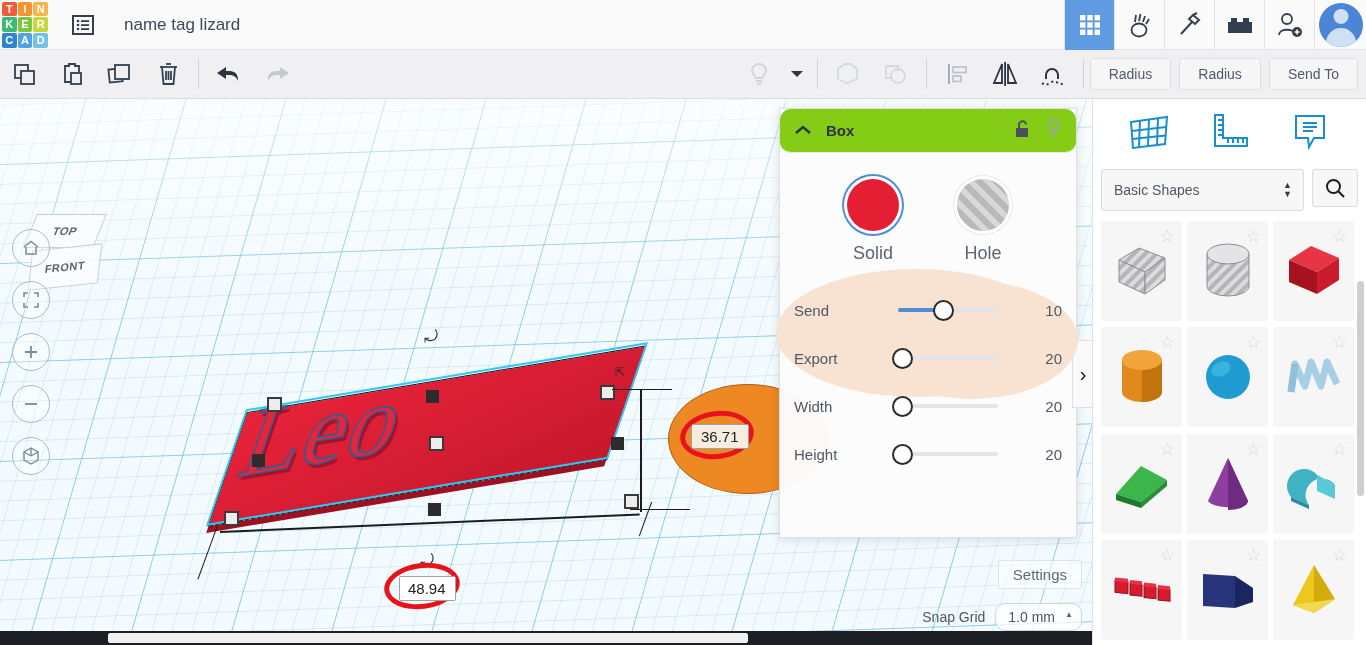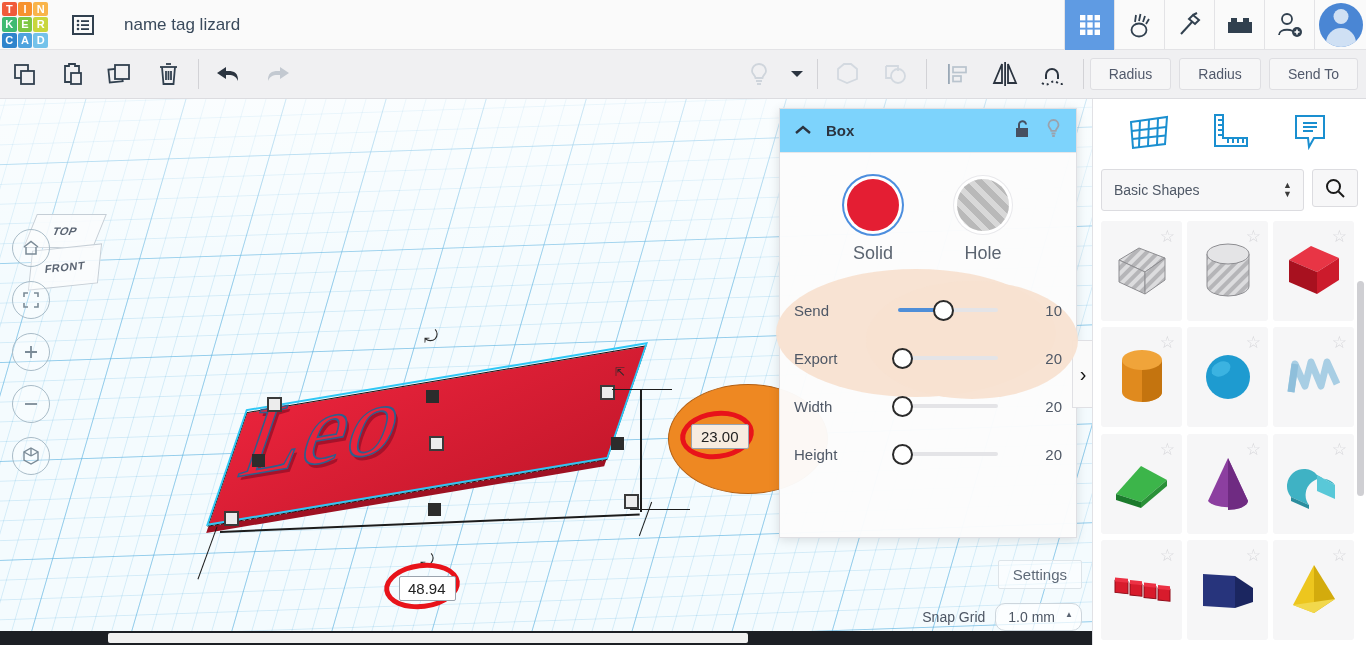--- a/index.html
+++ b/index.html
@@ -126,21 +126,21 @@
   .hscroll { position: absolute; left: 0; bottom: 0; width: 1092px; height: 14px;
     background: #1c1f24; }
   .hscroll .thumb { position: absolute; left: 108px; top: 2px; width: 640px; height: 10px;
     background: #f0f0f0; border-radius: 2px; cursor: pointer; }
 
   
   .inspector { position: absolute; left: 779px; top: 108px; width: 298px; height: 430px;
     background: rgba(252,252,252,.97); border: 1px solid #dfdfe3;
     box-shadow: 0 2px 10px rgba(0,0,0,.12); }
   .ins-head { height: 44px; display: flex; align-items: center; gap: 14px;
-    padding: 0 14px; border-bottom: 1px solid #e7e7ea; background: #7dd3fc; }
+    padding: 0 14px; border-bottom: 1px solid #e7e7ea; background: #84cc16; border-radius: 11px; }
   .ins-title { font-size: 15px; font-weight: bold; color: #2b3440; }
   .ins-head .spacer { flex: 1; }
   .shapemode { display: flex; justify-content: center; gap: 58px; padding: 26px 0 12px; }
   .mode { display: flex; flex-direction: column; align-items: center; gap: 12px; cursor: pointer; }
   .swatch { width: 52px; height: 52px; border-radius: 50%; }
   .swatch.solid { background: #e41e33; box-shadow: 0 0 0 3px #fff, 0 0 0 5px #4c8ede; }
   .swatch.hole { box-shadow: 0 0 0 3px #fff, 0 0 0 4px #e9e9ec;
     background: repeating-linear-gradient(45deg, #b9b9b9 0 6px, #d8d8d8 6px 12px); }
   .mode span { font-size: 18px; color: #5b6470; }
   .rows { padding: 10px 0 0; position: relative; z-index: 2; }
@@ -414,21 +414,21 @@
     <div class="rot-handle" style="left:615px; top:266px; font-size:12px;">⇱</div>
 
     <div class="dimline" style="left:640px; top:291px; width:1.6px; height:122px;"></div>
     <div class="dimline" style="left:612px; top:290px; width:60px; height:1.4px;"></div>
     <div class="dimline" style="left:630px; top:410px; width:60px; height:1.4px;"></div>
     <div class="dimline" style="left:220px; top:432px; width:420px; height:1.6px; transform: rotate(-2.4deg); transform-origin: left center;"></div>
     <div class="dimline" style="left:207px; top:426px; width:1.4px; height:56px; transform: rotate(20deg);"></div>
     <div class="dimline" style="left:645px; top:402px; width:1.4px; height:36px; transform: rotate(20deg);"></div>
 
     <div class="redcircle" style="left:680px; top:312px; width:74px; height:48px;"></div>
-    <div class="callout" style="left:691px; top:325px; background:#f7ece0;">23.00</div>
+    <div class="callout" style="left:691px; top:325px; background:#f7ece0;">36.71</div>
 
     <div class="redcircle" style="left:384px; top:464px; width:76px; height:46px;"></div>
     <div class="callout" style="left:399px; top:477px;padding-left:8px;">48.94</div>
 
     <div class="settings-btn">Settings</div>
 
     <div class="snapbar">
       <span>Snap Grid</span>
       <span class="snapsel">1.0 mm</span>
     </div>

